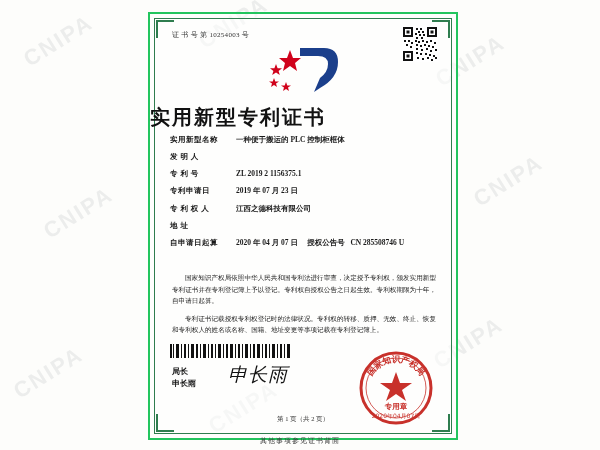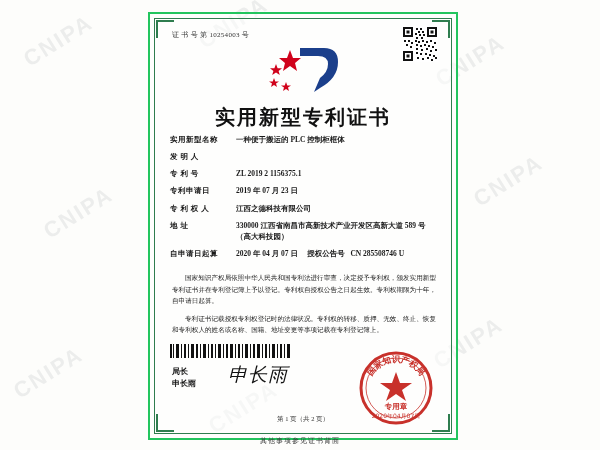--- a/index.html
+++ b/index.html
@@ -96,21 +96,20 @@
     transform: translateX(-50%);
     width: 86px;
     height: 56px;
   }
 
   .main-title {
     position: absolute;
     left: 0;
     right: 0;
     top: 90px;
-    text-align: center;
     font-family: "DejaVu Sans", sans-serif;
     font-weight: bold;
     font-size: 20px;
     letter-spacing: 2px;
     color: #111;
   }
 
   .fields {
     position: absolute;
     left: 20px;
@@ -324,24 +323,20 @@
       <div class="row">
         <div class="lab">专利申请日</div>
         <div class="val">2019 年 07 月 23 日</div>
       </div>
       <div class="row">
         <div class="lab">专 利 权 人</div>
         <div class="val">江西之德科技有限公司</div>
       </div>
       <div class="row">
         <div class="lab">地 址</div>
-        <div class="val">
-          <span>330000 江西省南昌市高新技术产业开发区高新大道 589 号</span>
-          <span class="sub">（高大科技园）</span>
-        </div>
       </div>
       <div class="row">
         <div class="lab">自申请日起算</div>
         <div class="val">
           <span>2020 年 04 月 07 日</span>
           &nbsp;&nbsp;&nbsp;
           <span>授权公告号</span>
           &nbsp;
           <span>CN 285508746 U</span>
         </div>

